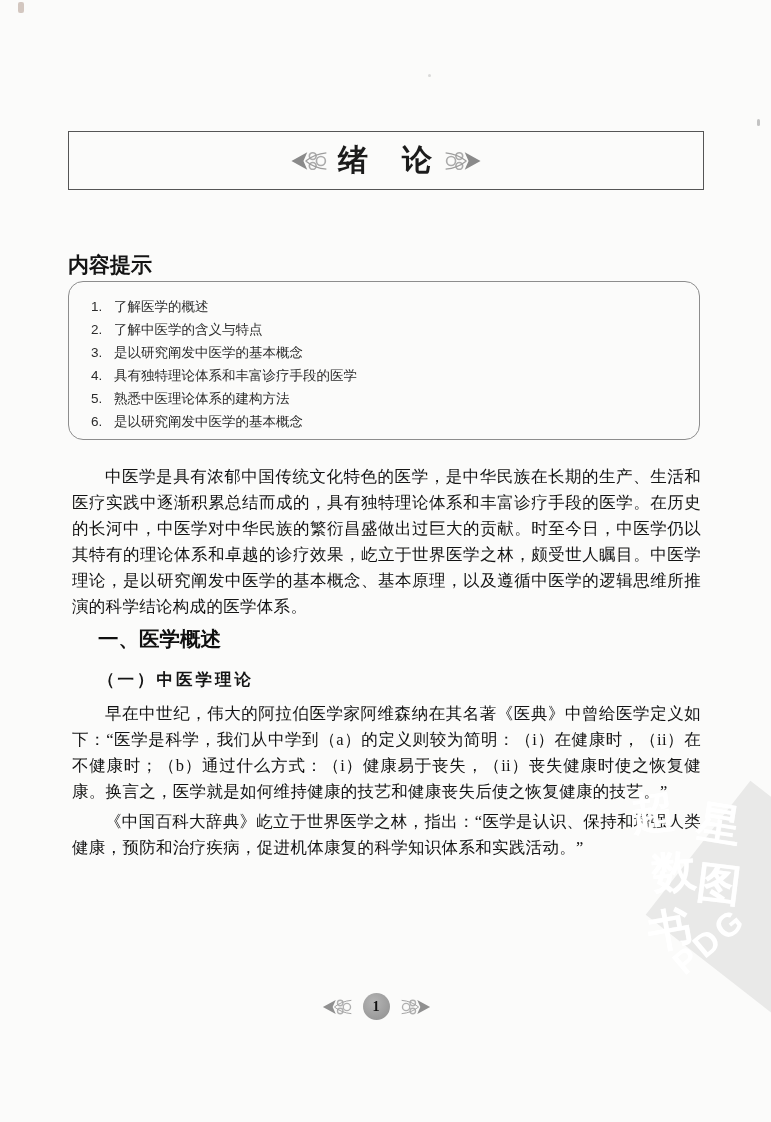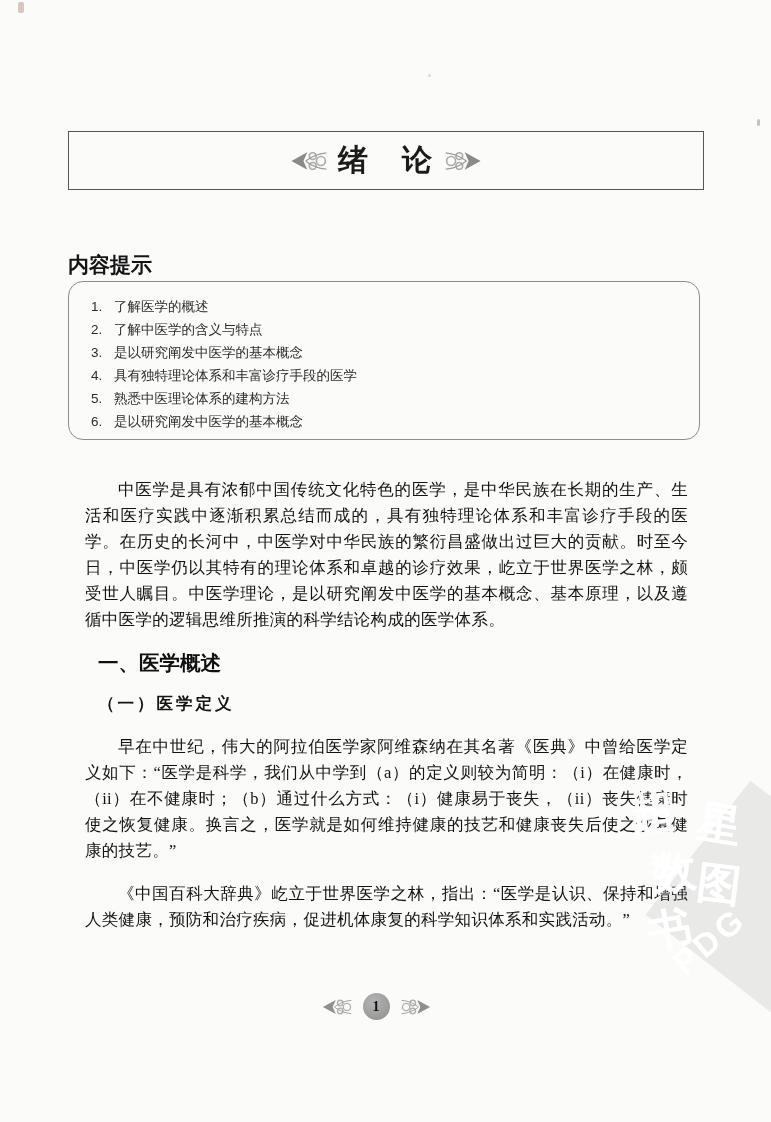--- a/index.html
+++ b/index.html
@@ -80,26 +80,26 @@
     font-size:13.5px; line-height:23px; color:#2b2b2b;
     display:flex; gap:7px;
   }
   .hint-num { min-width:16px; }
 
   
   .body-text {
     position:absolute; left:68px; top:460px; width:637px; z-index:1;
   }
   .body-text p {
-    margin:17px; text-indent:2em; text-align:justify;
+    margin:4px; text-indent:2em; text-align:justify;
     font-size:16.5px; line-height:26px; letter-spacing:.3px;
     color:#131313;
   }
   .section-heading {
-    margin:14px 0 0 30px;
+    margin:6px 0 0 30px;
     font-family:"Liberation Sans","DejaVu Sans",sans-serif;
     font-weight:700; font-size:20.5px; line-height:26px; color:#101010;
   }
   .subsection-heading {
     margin:15px 0 8px 30px;
     font-weight:700; font-size:16.5px; line-height:26px;
     letter-spacing:3px; color:#151515;
   }
 
   
@@ -180,21 +180,21 @@
       <li class="hint-item">
         <span class="hint-num">6.</span>
         <span>是以研究阐发中医学的基本概念</span>
       </li>
     </ul>
   </div>
 
   <div class="body-text">
     <p>中医学是具有浓郁中国传统文化特色的医学，是中华民族在长期的生产、生活和医疗实践中逐渐积累总结而成的，具有独特理论体系和丰富诊疗手段的医学。在历史的长河中，中医学对中华民族的繁衍昌盛做出过巨大的贡献。时至今日，中医学仍以其特有的理论体系和卓越的诊疗效果，屹立于世界医学之林，颇受世人瞩目。中医学理论，是以研究阐发中医学的基本概念、基本原理，以及遵循中医学的逻辑思维所推演的科学结论构成的医学体系。</p>
     <h2 class="section-heading">一、医学概述</h2>
-    <h3 class="subsection-heading">（一）医学定义</h3>
+    <h3 class="subsection-heading">（一）中医学理论</h3>
     <p>早在中世纪，伟大的阿拉伯医学家阿维森纳在其名著《医典》中曾给医学定义如下：“医学是科学，我们从中学到（a）的定义则较为简明：（i）在健康时，（ii）在不健康时；（b）通过什么方式：（i）健康易于丧失，（ii）丧失健康时使之恢复健康。换言之，医学就是如何维持健康的技艺和健康丧失后使之恢复健康的技艺。”</p>
     <p>《中国百科大辞典》屹立于世界医学之林，指出：“医学是认识、保持和增强人类健康，预防和治疗疾病，促进机体康复的科学知识体系和实践活动。”</p>
   </div>
 
   <div class="footer">
     <span class="ornament">
       <svg width="32" height="20" viewBox="0 0 36 22">
         <path d="M1 11 L15.5 3 L12 11 L15.5 19 Z" fill="#909090"></path>
         <g stroke="#b0b0b0" fill="none" stroke-width="1.5">
           <circle cx="20.5" cy="6.5" r="3.1"></circle>

